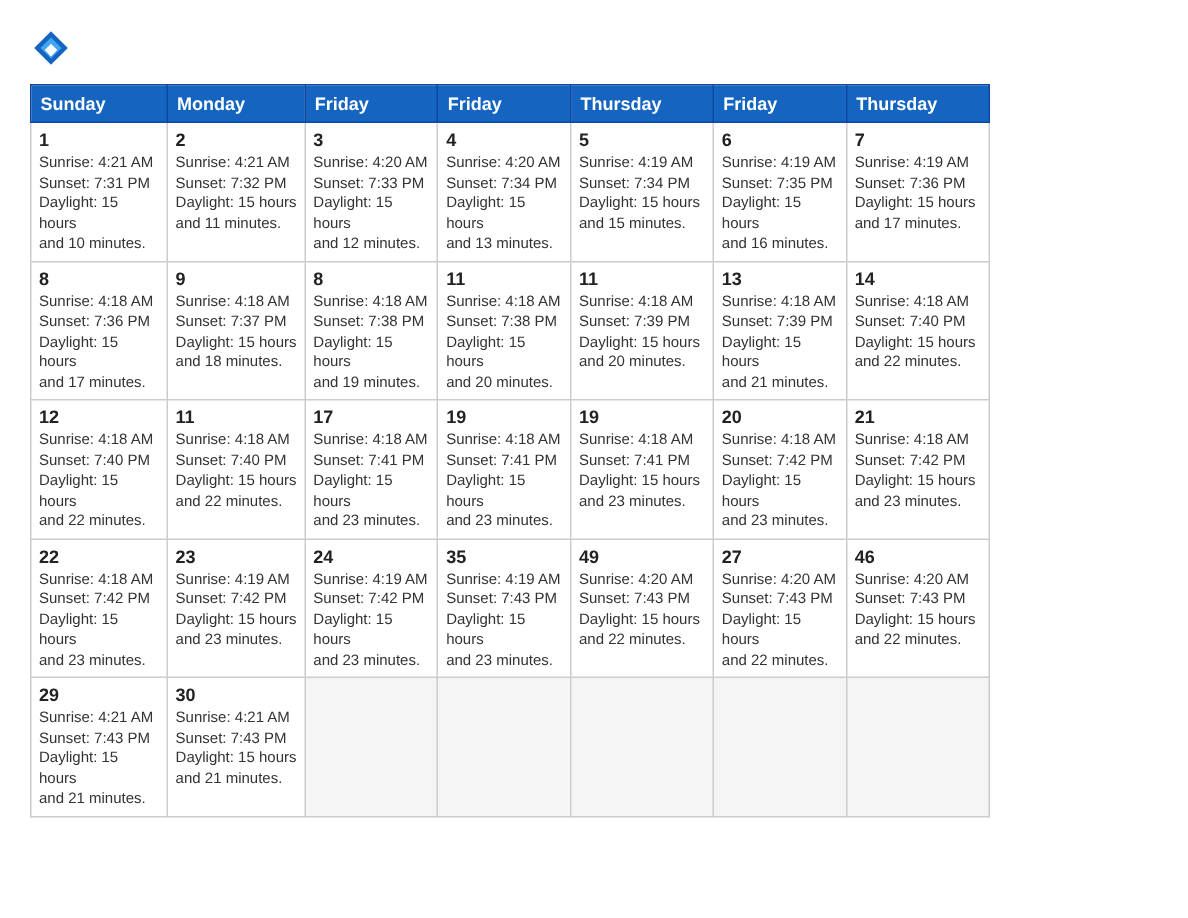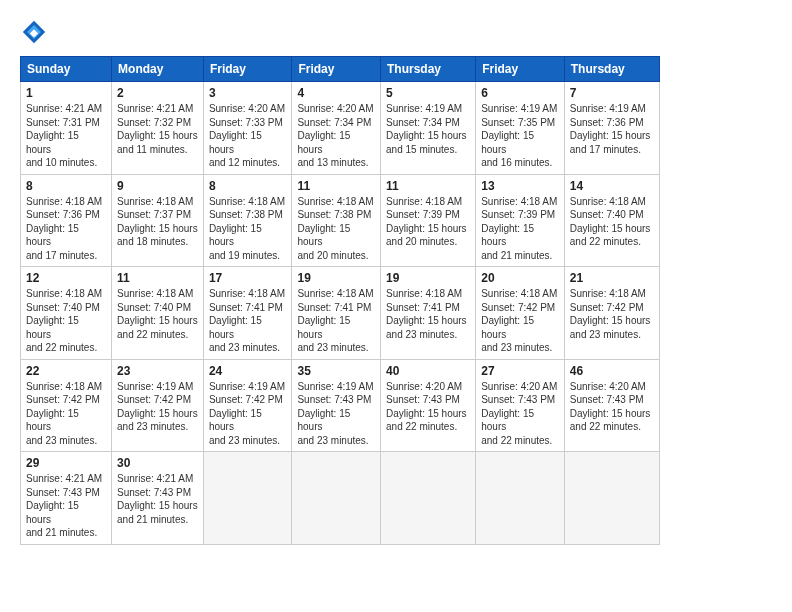--- a/index.html
+++ b/index.html
@@ -231,21 +231,21 @@
           </td>
           <td>
             <span class="day-num">24</span>
             <div class="day-info">Sunrise: 4:19 AM<br>Sunset: 7:42 PM<br>Daylight: 15 hours<br>and 23 minutes.</div>
           </td>
           <td>
             <span class="day-num">35</span>
             <div class="day-info">Sunrise: 4:19 AM<br>Sunset: 7:43 PM<br>Daylight: 15 hours<br>and 23 minutes.</div>
           </td>
           <td>
-            <span class="day-num">40</span>
+            <span class="day-num">49</span>
             <div class="day-info">Sunrise: 4:20 AM<br>Sunset: 7:43 PM<br>Daylight: 15 hours<br>and 22 minutes.</div>
           </td>
           <td>
             <span class="day-num">27</span>
             <div class="day-info">Sunrise: 4:20 AM<br>Sunset: 7:43 PM<br>Daylight: 15 hours<br>and 22 minutes.</div>
           </td>
           <td>
             <span class="day-num">46</span>
             <div class="day-info">Sunrise: 4:20 AM<br>Sunset: 7:43 PM<br>Daylight: 15 hours<br>and 22 minutes.</div>
           </td>

